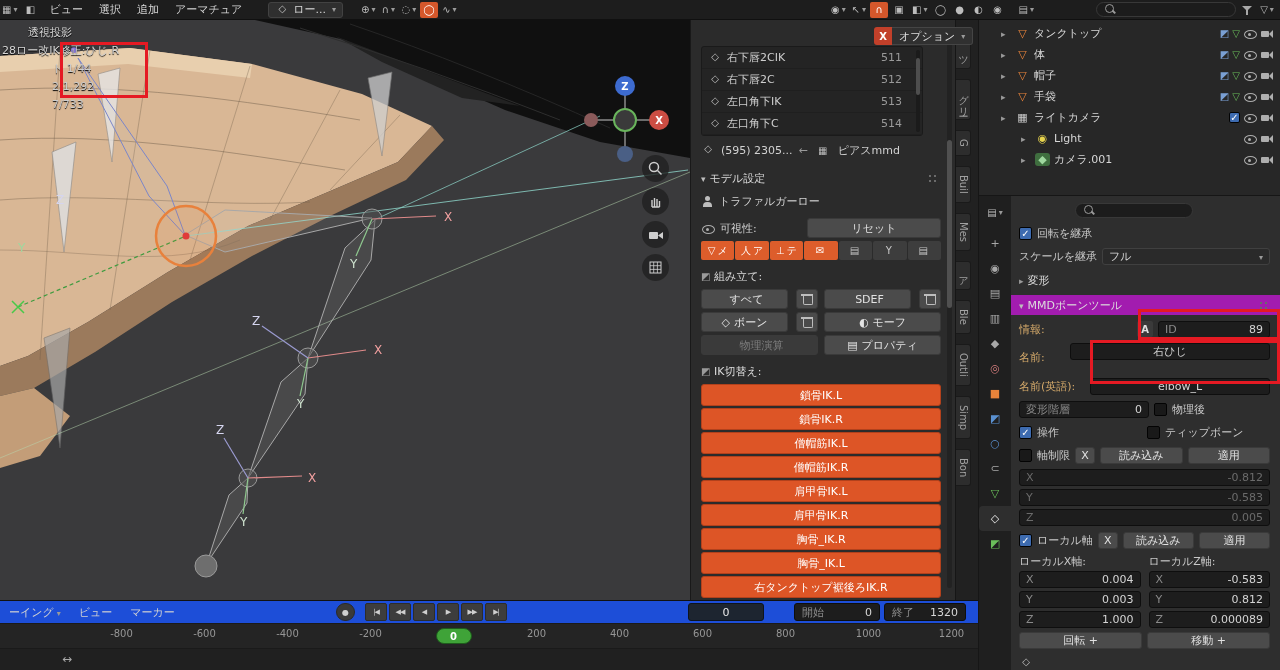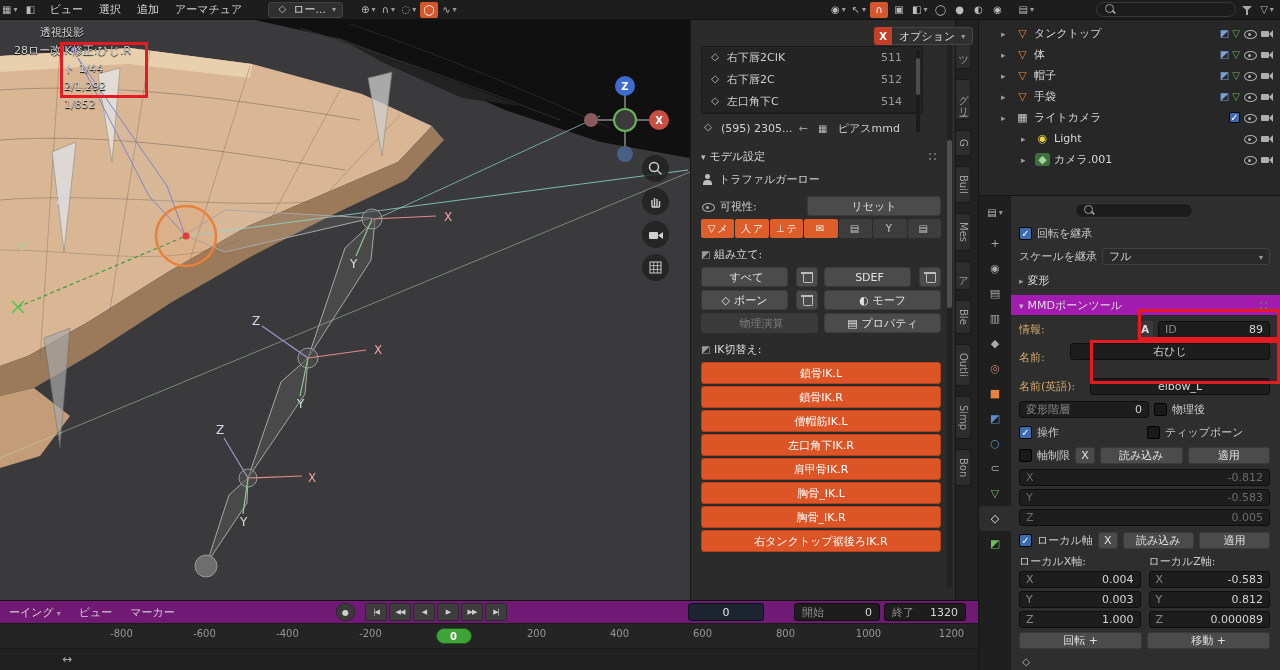--- a/index.html
+++ b/index.html
@@ -47,21 +47,21 @@
     radial-gradient(circle at 8px 3px,#6a6a6a 1px,transparent 1.4px),
     radial-gradient(circle at 3px 8px,#6a6a6a 1px,transparent 1.4px),
     radial-gradient(circle at 8px 8px,#6a6a6a 1px,transparent 1.4px)}
   .cb{width:13px;height:13px;background:#191919;border:1px solid #030303;border-radius:2px;
     display:inline-flex;align-items:center;justify-content:center;flex:none;color:transparent;font-size:10px}
   .cb[data-on="1"]{background:#3d6bb0;color:#fff}
   .cb[data-on="1"]::after{content:"✓"}
   .cb.mini{width:11px;height:11px}
   
   .vp{position:absolute;left:0;top:20px;width:690px;height:580px;background:#3a3a3c;overflow:hidden}
-  .vp-overlay{position:absolute;left:12px;top:4px;line-height:18px;color:#d6d6d6;font-size:11px;text-shadow:0 1px 1px #000}
+  .vp-overlay{position:absolute;left:0;top:4px;line-height:18px;color:#d6d6d6;font-size:11px;text-shadow:0 1px 1px #000}
   .vp-overlay .ind1{margin-left:28px}
   .vp-overlay .ind2{margin-left:2px}
   .vp-overlay .ind3{margin-left:52px;color:#cdcdcd}
   .navbtn{position:absolute;width:27px;height:27px;border-radius:50%;background:rgba(32,32,32,.78);
     display:flex;align-items:center;justify-content:center}
   .opts{position:absolute;left:874px;top:26px;height:20px;display:flex;align-items:center;gap:0;z-index:40}
   .opts .xbox{width:18px;height:18px;background:#c2402a;color:#fff;display:flex;align-items:center;
     justify-content:center;border-radius:3px 0 0 3px;font-size:10px;font-weight:bold}
   .opts .obody{height:18px;background:#303030;border:1px solid #454545;border-left:none;
     border-radius:0 3px 3px 0;display:flex;align-items:center;padding:0 7px;gap:4px;color:#dedede}
@@ -149,21 +149,21 @@
   .pheadp.mmd{background:#a21caf}
   .cols2{display:grid;grid-template-columns:1fr 1fr;gap:0 8px}
   .half{flex:1;display:flex;align-items:center;gap:5px}
   .slider{height:18px;background:#dd5a2a;border:1px solid #b2411c;border-radius:3px;display:flex;
     justify-content:space-between;align-items:center;padding:0 7px;color:#fff;margin-bottom:4px}
   .font-ic{width:16px;height:16px;background:#3a3a3a;border-radius:2px;color:#e0e0e0;display:flex;
     align-items:center;justify-content:center;font-weight:bold;font-size:10px;margin-left:auto}
   .idf{width:112px}
   
   .timeline{position:absolute;left:0;top:600px;width:978px;height:70px;background:#262626;border-top:1px solid #121212}
-  .tl-head{position:relative;height:23px;background:#701a75;border-bottom:1px solid #1a1a1a;display:flex;align-items:center}
+  .tl-head{position:relative;height:23px;background:#1d4ed8;border-bottom:1px solid #1a1a1a;display:flex;align-items:center}
   .tl-menus{display:flex;align-items:center;gap:4px;padding-left:2px}
   .tl-menu{padding:0 7px;color:#d2d2d2}
   .tl-menu[data-caret="1"]::after{content:"▾";font-size:8px;color:#9a9a9a;margin-left:3px}
   .tl-controls{position:absolute;left:336px;top:2px;display:flex;gap:2px;align-items:center}
   .recbtn{width:19px;height:18px;border-radius:9px;background:#3a3a3a;border:1px solid #2a2a2a;color:#cfcfcf;
     display:flex;align-items:center;justify-content:center;font-size:8px}
   .tbtn2{width:22px;height:18px;background:#3d3d3d;border:1px solid #2c2c2c;border-radius:2px;color:#cfcfcf;
     display:flex;align-items:center;justify-content:center;font-size:7px;letter-spacing:-1px}
   .framef{position:absolute;left:688px;top:2px;width:76px;height:18px;background:#1d2530;border:1px solid #0e141d;
     border-radius:3px;display:flex;align-items:center;justify-content:center;color:#e8e8e8}
@@ -310,21 +310,21 @@
       <text x="56" y="184" fill="#d5d5ef">Z</text>
     </g>
   </svg>
 
   
   <div class="vp-overlay">
     <div class="ind1">透視投影</div>
     <div class="ind2">28ロー改IK修正:ひじ.R</div>
     <div class="ind3">ト 1/44</div>
     <div class="ind3">2/1,292</div>
-    <div class="ind3">1/852</div>
+    <div class="ind3">7/733</div>
   </div>
 
   
   <svg width="110" height="110" style="position:absolute;left:575px;top:38px">
     <g stroke="#8a8a8a" stroke-width="1.5">
       <line x1="50" y1="62" x2="50" y2="30"></line>
         <line x1="50" y1="62" x2="82" y2="62"></line>
       <line x1="50" y1="62" x2="18" y2="62"></line>
         <line x1="50" y1="62" x2="50" y2="94"></line>
     </g>
@@ -379,20 +379,25 @@
           <span class="bname">右下唇2CIK</span>
           <span class="bid">511</span>
         </div>
 
         <div class="brow">
           <span class="i-bonesm"></span>
           <span class="bname">右下唇2C</span>
           <span class="bid">512</span>
         </div>
 
+        <div class="brow">
+          <span class="i-bonesm"></span>
+          <span class="bname">左口角下IK</span>
+          <span class="bid">513</span>
+        </div>
 
         <div class="brow">
           <span class="i-bonesm"></span>
           <span class="bname">左口角下C</span>
           <span class="bid">514</span>
         </div>
       </div>
     <div class="blist-sb"></div>
   </div>
   <div class="bfoot">
@@ -514,24 +519,25 @@
       </div>
     </div>
   <div class="phead">
     <span class="i-wrenchg"></span>&nbsp;<span>IK切替え:</span>
   </div>
   <div class="ikcol">
 
   <button class="ikbtn">鎖骨IK.L</button>
       <button class="ikbtn">鎖骨IK.R</button>
       <button class="ikbtn">僧帽筋IK.L</button>
-      <button class="ikbtn">左口角下IK.R</button>
+      <button class="ikbtn">僧帽筋IK.R</button>
+      <button class="ikbtn">肩甲骨IK.L</button>
       <button class="ikbtn">肩甲骨IK.R</button>
+      <button class="ikbtn">胸骨_IK.R</button>
       <button class="ikbtn">胸骨_IK.L</button>
-      <button class="ikbtn">胸骨_IK.R</button>
       <button class="ikbtn">右タンクトップ裾後ろIK.R</button>
     </div>
   <div class="fp-scroll"></div>
 </aside>
 
 <div class="vtabs">
 
 <div class="vtab">ツ</div>
     <div class="vtab">グリー</div>
     <div class="vtab">G</div>

